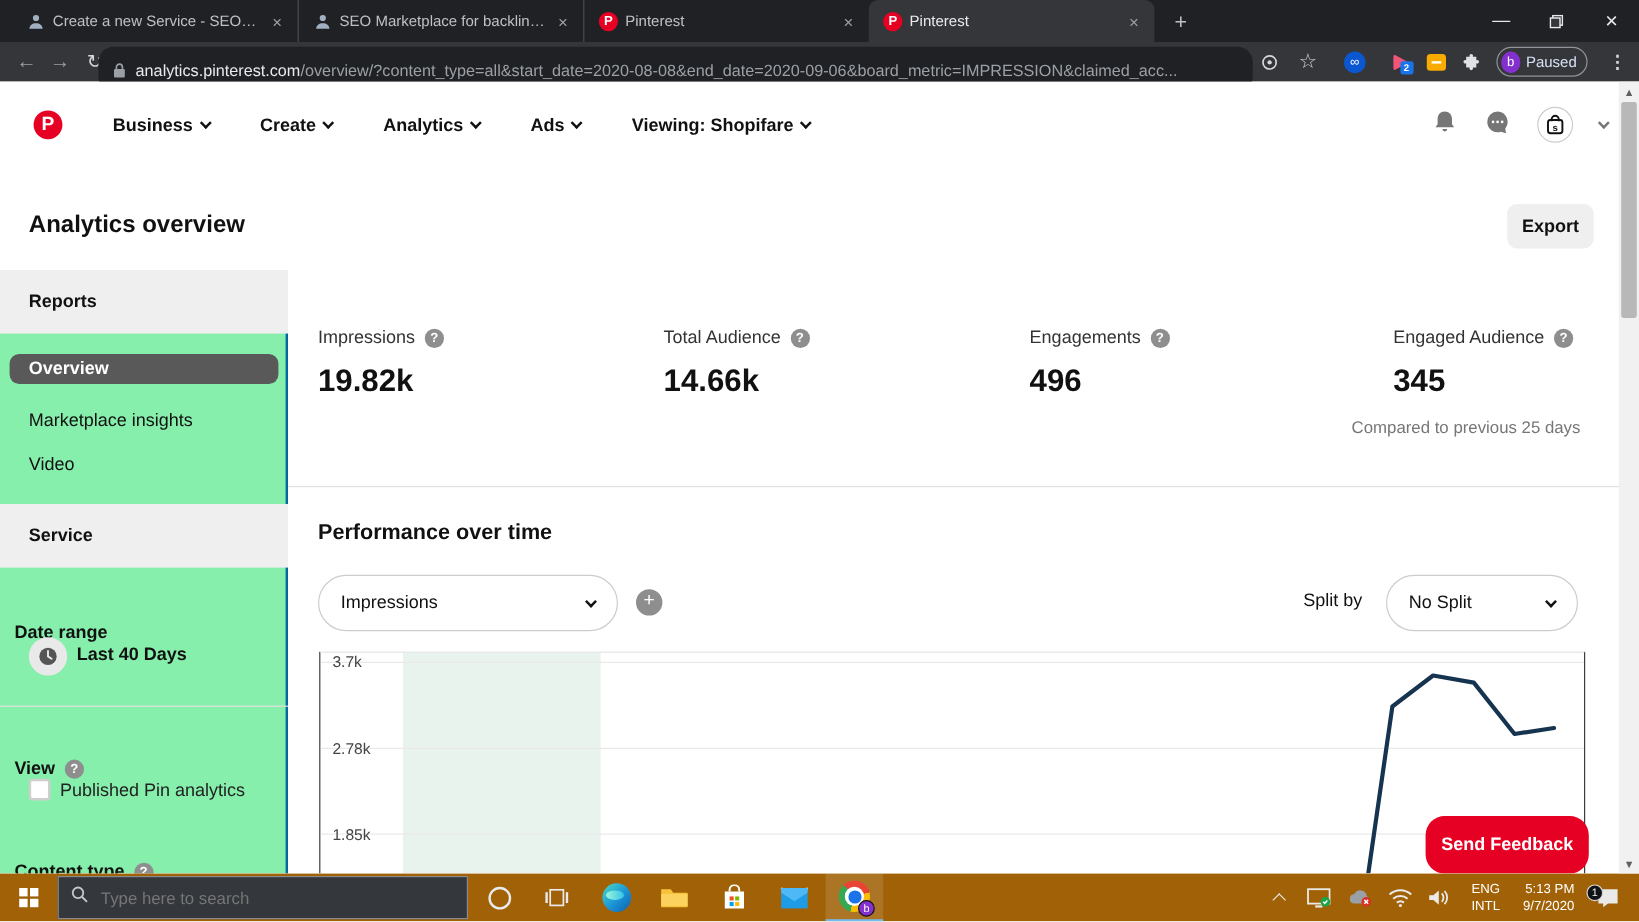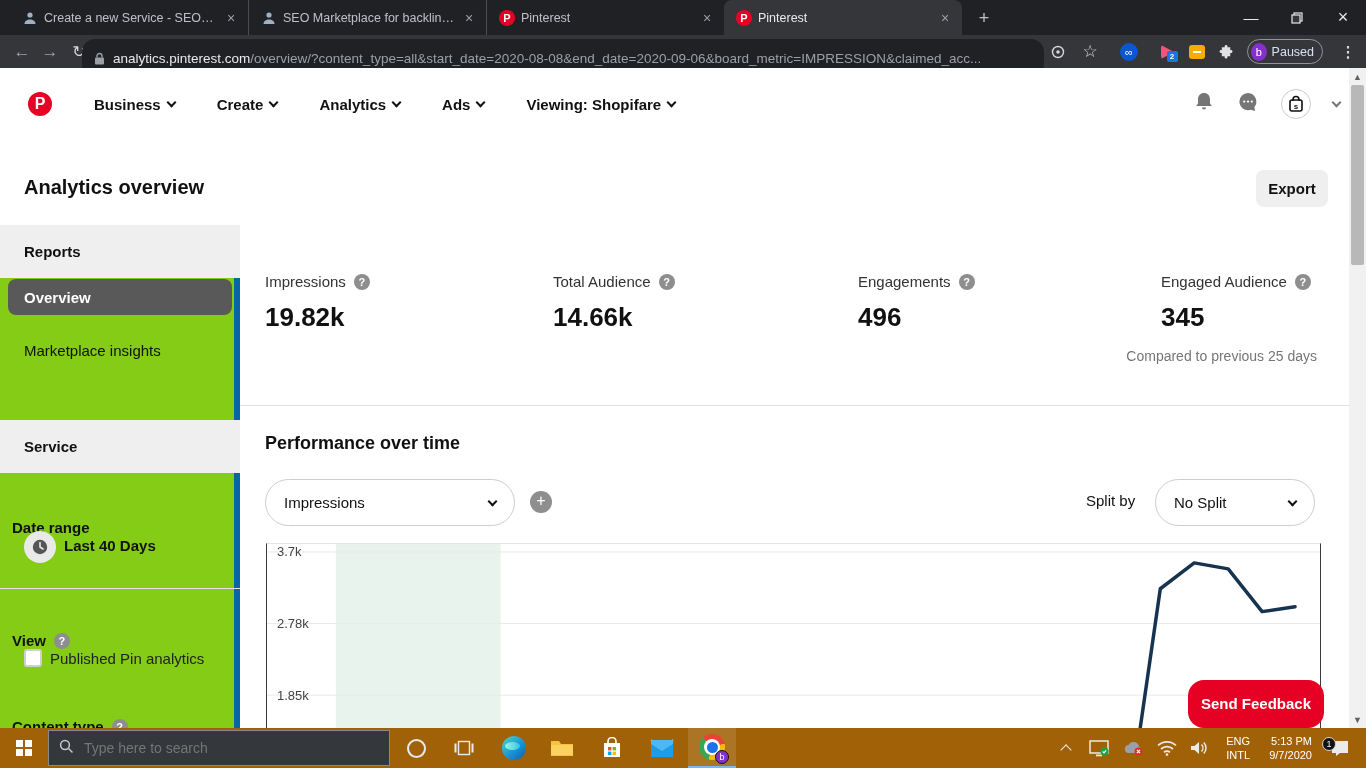--- a/index.html
+++ b/index.html
@@ -40,24 +40,24 @@
   #pnav-left { position:absolute; left:28px; top:0; height:72px; display:flex; align-items:center; gap:42px; }
   .plogo { width:24px; height:24px; border-radius:50%; background:#e60023; color:#fff; font-weight:bold; font-size:16px; display:flex; align-items:center; justify-content:center; }
   .pnav-item { display:flex; align-items:center; gap:7px; font-size:15px; font-weight:bold; color:#111; }
   .chev { width:7px; height:7px; border-right:2.2px solid #111; border-bottom:2.2px solid #111; transform:rotate(45deg); margin-top:-3px; }
   #pnav-right { position:absolute; right:26px; top:0; height:72px; display:flex; align-items:center; gap:22px; }
 
   #page-title { position:absolute; left:24px; top:108px; font-size:20px; font-weight:bold; color:#111; }
   #export-btn { position:absolute; left:1256px; top:102px; width:72px; height:37px; background:#efefef; border-radius:8px; font-size:15px; font-weight:bold; color:#111; display:flex; align-items:center; justify-content:center; }
 
   #body { position:absolute; top:157px; left:0; right:0; bottom:0; }
-  #sidebar { position:absolute; left:0; top:0; width:240px; height:100%; border-right:6px solid #0369a1; background:#84cc16; }
+  #sidebar { position:absolute; left:0; top:0; width:240px; height:100%; border-right:2px solid #0369a1; background:#86efac; }
   .side-band { position:absolute; left:0; width:240px; height:53px; background:#efefef; display:flex; align-items:center; padding-left:24px; font-size:15px; font-weight:bold; color:#111; }
   .side-item { position:absolute; left:0; width:240px; height:36px; display:flex; align-items:center; padding-left:24px; font-size:15px; color:#111; }
-  #side-overview { position:absolute; left:8px; top:54px; width:224px; height:36px; background:#595959; border-radius:8px; color:#fff; font-weight:bold; font-size:15px; display:flex; align-items:center; padding-left:16px; }
+  #side-overview { position:absolute; left:8px; top:70px; width:224px; height:25px; background:#595959; border-radius:8px; color:#fff; font-weight:bold; font-size:15px; display:flex; align-items:center; padding-left:16px; }
   .side-head { position:absolute; left:12px; font-size:15px; font-weight:bold; color:#111; display:flex; align-items:center; gap:8px;margin-top:20px; }
   .help-ic { width:16px; height:16px; border-radius:50%; background:#8e8e8e; color:#fff; font-size:11px; font-weight:bold; display:flex; align-items:center; justify-content:center; flex:0 0 16px; }
   #clock-chip { position:absolute; left:24px; top:306px; width:32px; height:32px; border-radius:50%; background:#e9e9e9; display:flex; align-items:center; justify-content:center; }
   #date-range-value { position:absolute; left:64px; top:312px; font-size:15px; font-weight:bold; color:#111; }
   #side-divider { position:absolute; left:0; top:363px; width:240px; border-top:1px solid #e2e2e2; }
   #view-checkbox { position:absolute; left:24px; top:424px; width:18px; height:18px; border:2px solid #cfcfcf; border-radius:3px; background:#fff; }
   #view-checkbox-label { position:absolute; left:50px; top:425px; font-size:15px; color:#222; }
 
   #main { position:absolute; left:240px; top:0; right:0; bottom:0; }
   .metric { position:absolute; top:48px; }
@@ -256,20 +256,21 @@
 
     <div id="page-title">Analytics overview</div>
     <div id="export-btn">Export</div>
 
     <div id="body">
 
       <div id="sidebar">
         <div class="side-band" style="top:0;">Reports</div>
         <div id="side-overview">Overview</div>
         <div class="side-item" style="top:107px;">Marketplace insights</div>
+        <div class="side-item" style="top:144px;">Video</div>
         <div class="side-band" style="top:195px;">Service</div>
 
         <div class="side-head" style="top:274px;">Date range</div>
         <div id="clock-chip">
           <svg width="18" height="18" viewBox="0 0 18 18">
               <circle cx="9" cy="9" r="7.2" fill="#555"></circle>
               <path d="M9 4.5V9l3 2" stroke="#e9e9e9" stroke-width="1.6" fill="none" stroke-linecap="round"></path>
             </svg>
         </div>
         <div id="date-range-value">Last 40 Days</div>

